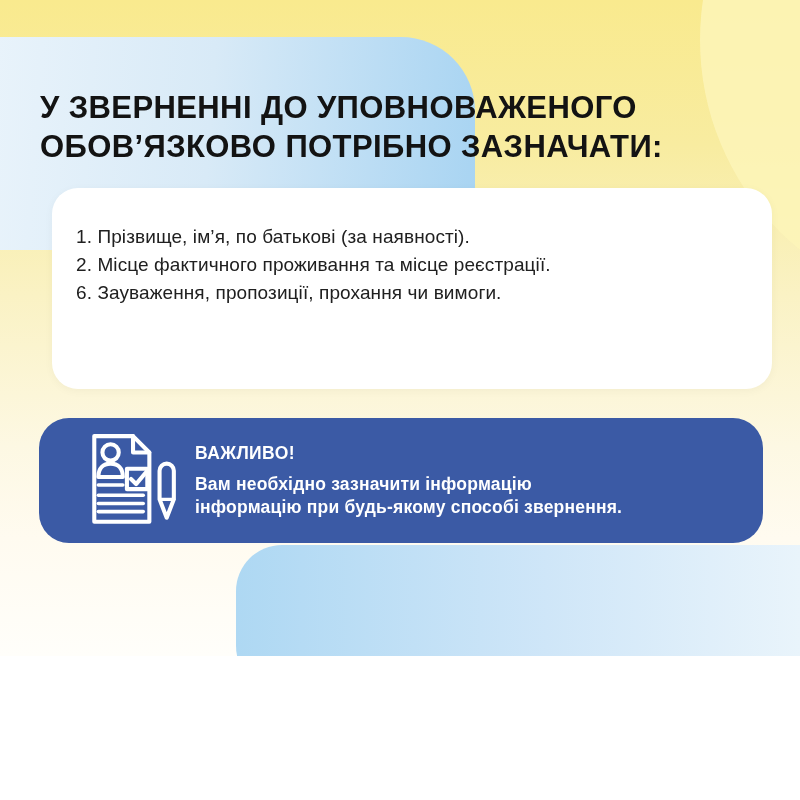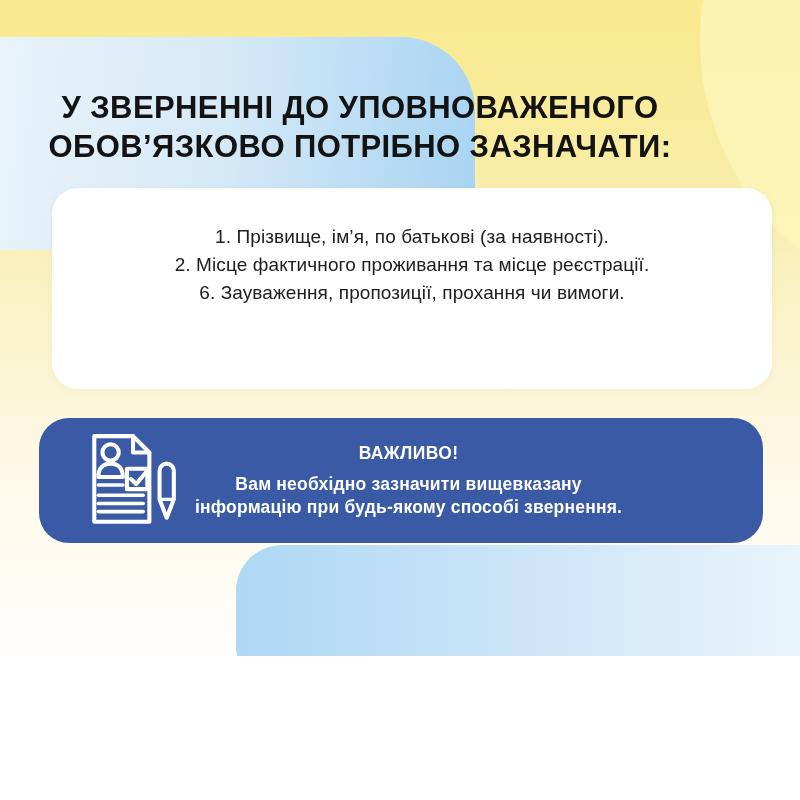--- a/index.html
+++ b/index.html
@@ -1,21 +1,20 @@
 <!DOCTYPE html>
 <html><head>
 <meta charset="utf-8">
 <style>
   html,body { margin:0; padding:0; background:#ffffff; }
   .frame {
     position:relative; width:800px; height:656px; overflow:hidden;
     font-family:"Liberation Sans", sans-serif;
     background:linear-gradient(180deg,
       #f9ea8e 0%, #f8eca0 22%, #faf2c4 45%, #fdf8e3 68%, #fffbf0 82%, #fffefa 100%);
-    text-align:center;
   }
   
   .circle-deco {
     position:absolute; left:700px; top:-230px; width:540px; height:540px;
     border-radius:50%; background:rgba(253,245,185,0.85);
   }
   
   .title-panel {
     position:absolute; left:-80px; top:37px; width:555px; height:213px;
     border-radius:0 74px 0 0;
@@ -98,21 +97,21 @@
         <path d="M18 72 H62" stroke-width="3.5"></path>
         <path d="M18 80 H62" stroke-width="3.5"></path>
 
         <path d="M78 40 a7 7 0 0 1 14 0 V68 L85 86 L78 68 Z"></path>
         <path d="M78 68 H92" stroke-width="3"></path>
       </svg>
     </div>
     <div class="txt">
       <p class="label">ВАЖЛИВО!</p>
       <p class="body">
-        <span>Вам необхідно зазначити вищевказану</span><br>
+        <span>Вам необхідно зазначити інформацію</span><br>
         <span>інформацію при будь-якому способі звернення.</span>
       </p>
     </div>
   </div>
 
   <div class="band"></div>
 
   <div class="page-indicator">4/6</div>
 
 </div>

